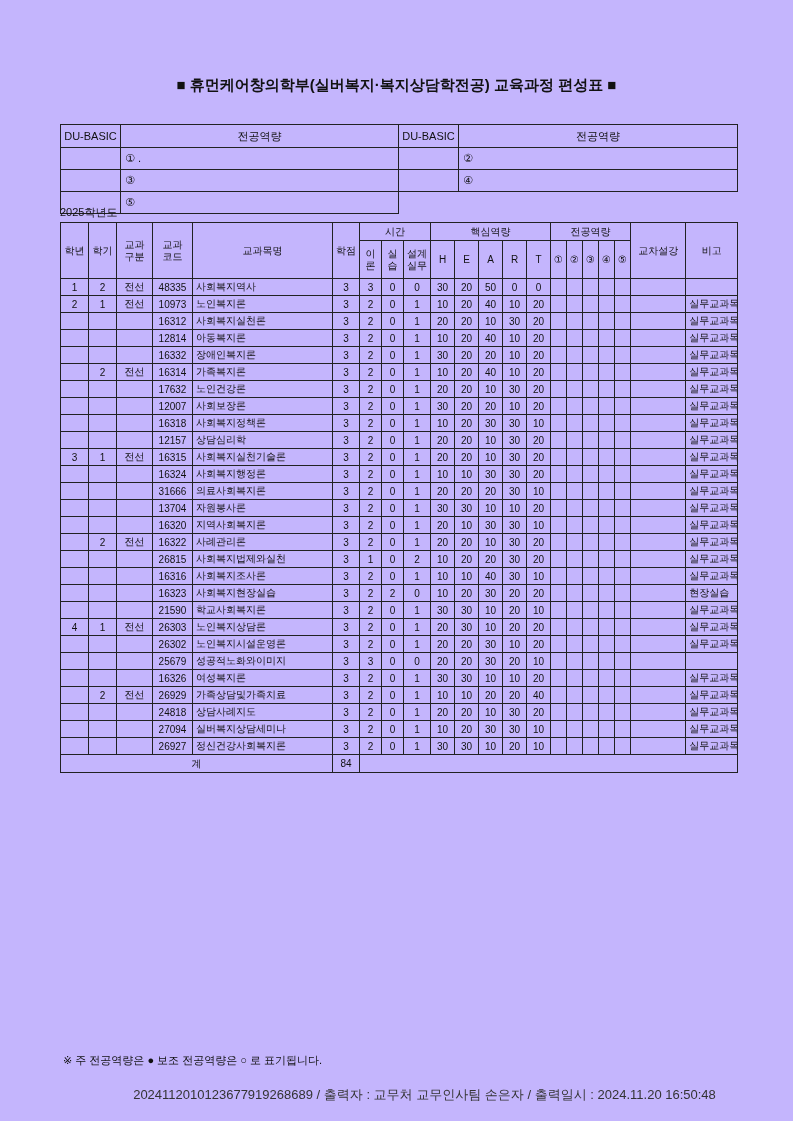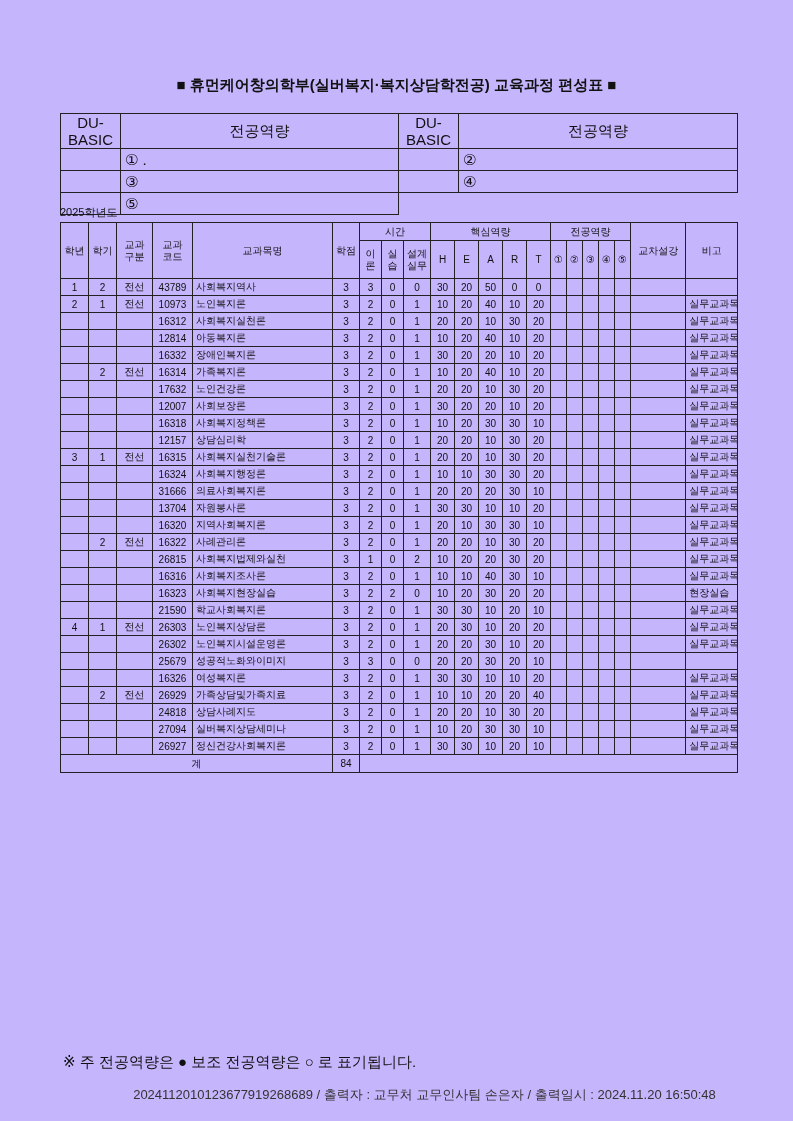--- a/index.html
+++ b/index.html
@@ -10,40 +10,40 @@
     background:#c4b5fd; overflow:hidden;
   }
   .title {
     position:absolute; top:76px; left:0; width:100%;
     text-align:center; font-size:15px; font-weight:bold; letter-spacing:0px;
   }
   table { border-collapse:collapse; table-layout:fixed; }
   td, th { overflow:hidden; }
 
   
-  .comp-table { position:absolute; left:60px; top:113px; width:677px; font-size:15px; }
+  .comp-table { position:absolute; left:60px; top:124px; width:677px; font-size:11px; }
   .comp-table th, .comp-table td { border:1px solid #222; font-weight:normal; }
   .comp-table th { height:23px; text-align:center; }
   .comp-table td { height:22px; text-align:left; padding:0 4px; }
   .comp-table td.none, .comp-table th.none { border:none; }
 
   .year-label { position:absolute; left:60px; top:205px; font-size:11px; }
 
   
   .main-table { position:absolute; left:60px; top:222px; width:677px; font-size:10px; }
   .main-table th, .main-table td { border:1px solid #222; font-weight:normal; text-align:center; }
   .main-table thead th { line-height:1.15; white-space:pre-line;margin-top:44px; }
   .main-table thead tr.group-row th { height:18px; }
   .main-table thead tr.sub-row th { height:38px; }
   .main-table tbody td { height:17px; padding:0 1px; }
   .main-table tbody td.left { text-align:left; padding:0 3px; white-space:nowrap; }
   .main-table tbody td.cont { border-top:1px solid #b3b3b3; }
   .main-table tfoot td { height:18px; }
 
-  .footnote { position:absolute; left:63px; top:1053px; font-size:15px; }
+  .footnote { position:absolute; left:63px; top:1053px; font-size:11px; }
   .print-info { position:absolute; left:0; top:1086px; width:100%;
     text-align:center; font-size:13px; color:#333;margin-left:28px; }
 </style>
 </head>
 <body>
 
 <div class="page">
 
   <div class="title">■ 휴먼케어창의학부(실버복지·복지상담학전공) 교육과정 편성표 ■</div>
 
@@ -141,21 +141,21 @@
         <th>③</th>
         <th>④</th>
         <th>⑤</th>
       </tr>
     </thead>
     <tbody>
         <tr>
           <td>1</td>
           <td>2</td>
           <td>전선</td>
-          <td>43789</td>
+          <td>48335</td>
           <td class="left">사회복지역사</td>
           <td>3</td>
           <td>3</td>
           <td>0</td>
           <td>0</td>
           <td>30</td>
           <td>20</td>
           <td>50</td>
           <td>0</td>
           <td>0</td>

